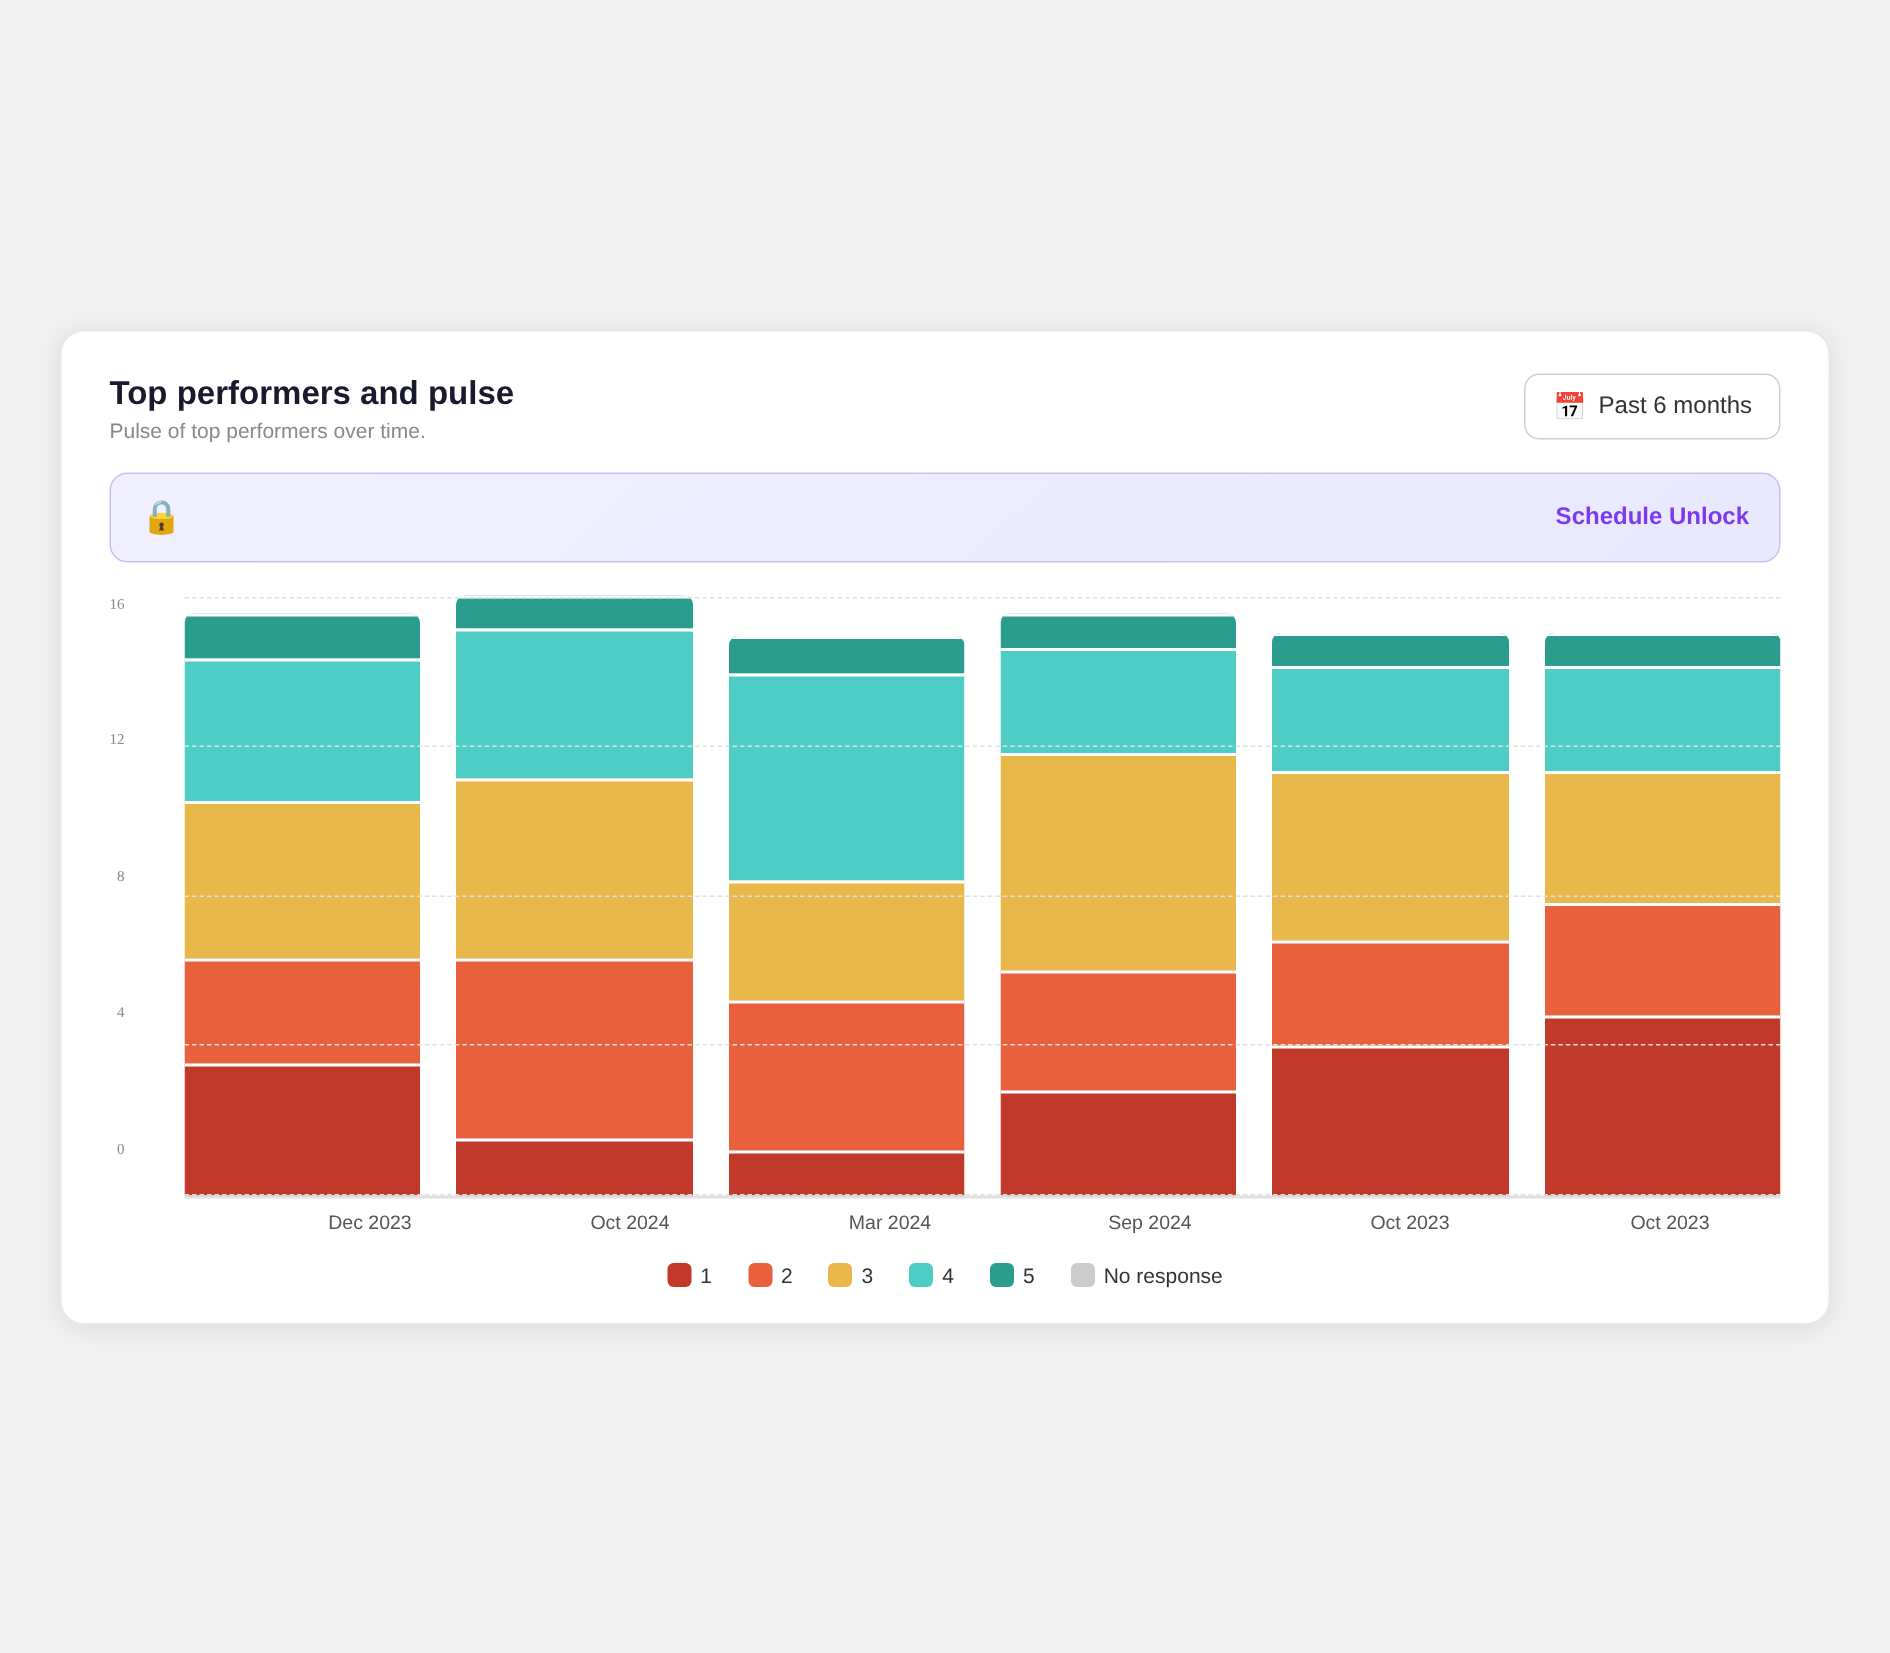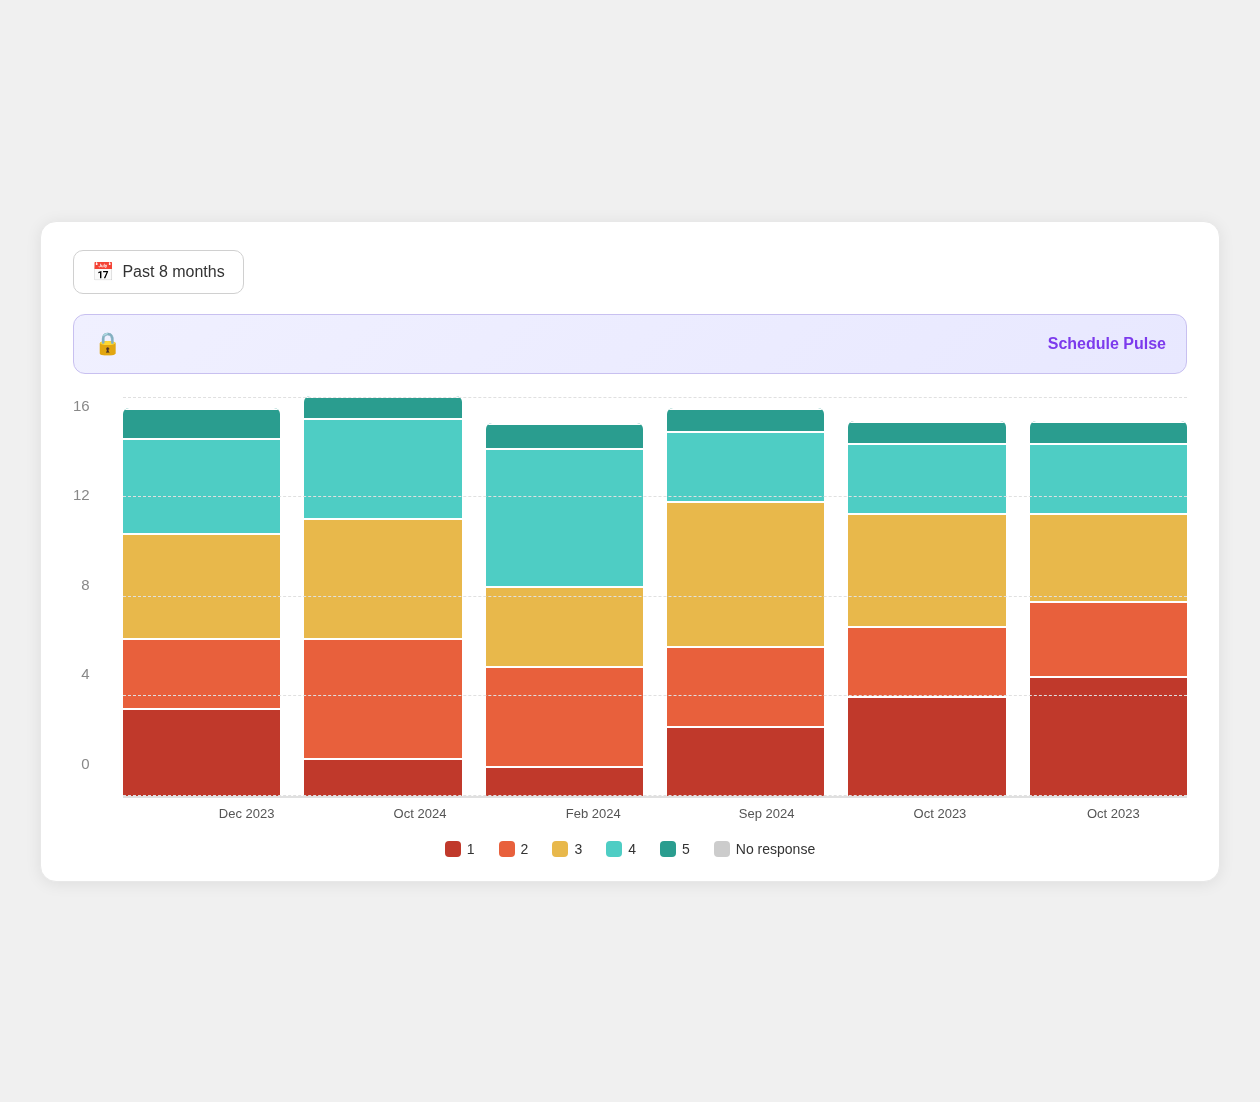--- a/index.html
+++ b/index.html
@@ -91,23 +91,24 @@
       left: 0;
       top: 0;
       bottom: 50px;
       display: flex;
       flex-direction: column-reverse;
       justify-content: space-between;
       align-items: flex-end;
       padding-right: 8px;
     }
     .y-label {
-      font-size: 15px;
+      font-size: 10px;
       color: #888;
       line-height: 1;
+      font-family: Liberation Serif, serif;
     }
     .bars-container {
       display: flex;
       align-items: flex-end;
       gap: 24px;
       height: 400px;
       border-bottom: 2px solid #e0e0e0;
       padding-bottom: 0;
       position: relative;
     }
@@ -174,31 +175,35 @@
       height: 16px;
       border-radius: 4px;
     }
   </style>
 </head>
 <body>
 
 <div class="card">
 
   <div class="header">
+    <div class="header-left">
+      <h1>Top performers and pulse</h1>
+      <p>Pulse of top performers over time.</p>
+    </div>
     <button class="date-btn">
       <span class="cal-icon">📅</span>
-      <span>Past 8 months</span>
+      <span>Past 6 months</span>
     </button>
   </div>
 
   <div class="unlock-banner">
     <div class="unlock-left">
       <span class="lock-icon">🔒</span>
     </div>
-    <button class="schedule-btn">Schedule Pulse</button>
+    <button class="schedule-btn">Schedule Unlock</button>
   </div>
 
   <div class="chart-area">
     <div class="y-axis" id="y-axis">
         <span class="y-label">0</span>
         <span class="y-label">4</span>
         <span class="y-label">8</span>
         <span class="y-label">12</span>
         <span class="y-label">16</span>
       </div>
@@ -261,21 +266,21 @@
             <div class="bar-segment" style="height: 75px; background-color: rgb(232, 96, 60);"></div>
             <div class="bar-segment" style="height: 87.5px; background-color: rgb(232, 184, 75);"></div>
             <div class="bar-segment" style="height: 70px; background-color: rgb(78, 205, 196);"></div>
             <div class="bar-segment" style="height: 22.5px; background-color: rgb(42, 157, 143);"></div>
           </div>
         </div>
       </div>
     <div class="x-labels" id="x-labels">
         <div class="x-label">Dec 2023</div>
         <div class="x-label">Oct 2024</div>
-        <div class="x-label">Feb 2024</div>
+        <div class="x-label">Mar 2024</div>
         <div class="x-label">Sep 2024</div>
         <div class="x-label">Oct 2023</div>
         <div class="x-label">Oct 2023</div>
       </div>
   </div>
 
   <div class="legend" id="legend">
       <div class="legend-item">
         <div class="legend-dot" style="background-color: rgb(192, 57, 43);"></div>
         <span>1</span>

